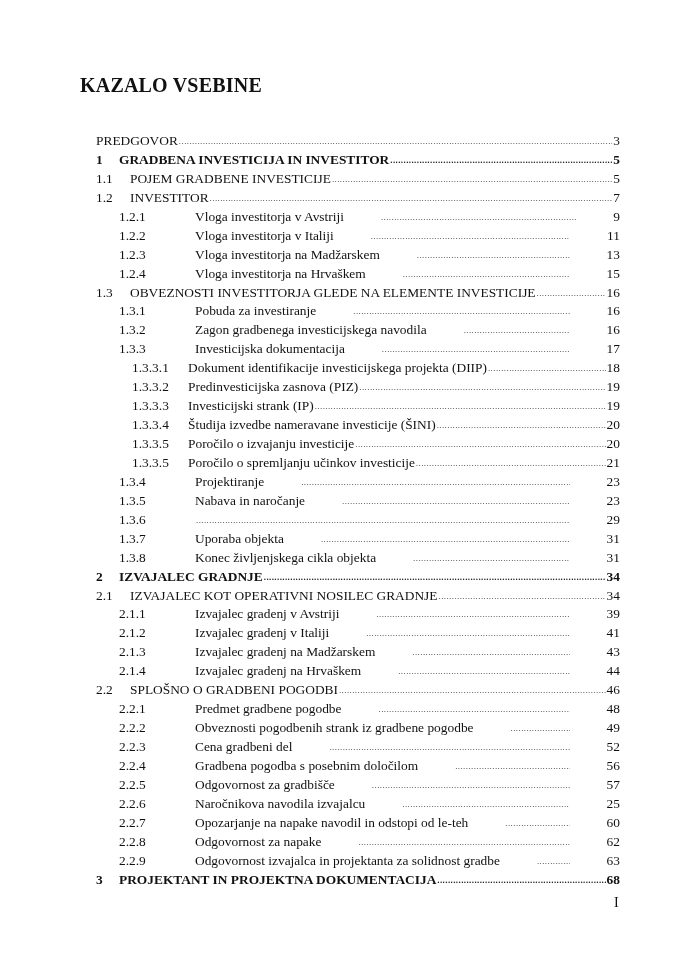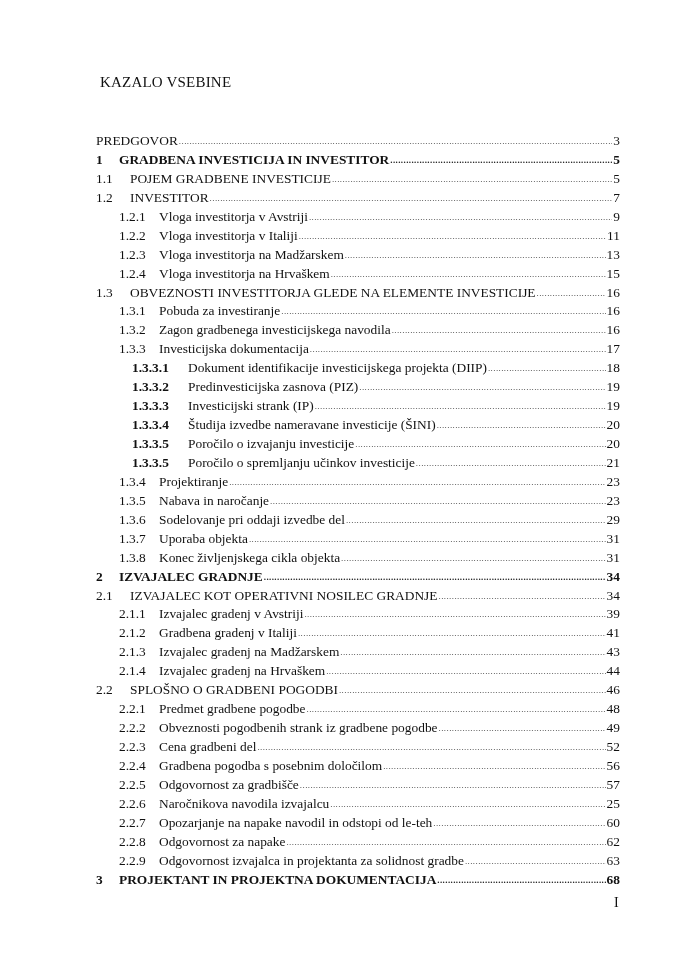--- a/index.html
+++ b/index.html
@@ -1,33 +1,33 @@
 <!DOCTYPE html>
 <html><head>
 <meta charset="utf-8">
 <style>
   html, body { margin: 0; padding: 0; background: #ffffff; }
   body { width: 683px; height: 962px; position: relative; overflow: hidden;
          font-family: "Liberation Serif", "DejaVu Serif", serif; color: #111111; }
-  .title { position: absolute; left: 100px; top: 74px; font-size: 15px; font-weight: normal; letter-spacing: 0.2px; }
+  .title { position: absolute; left: 80px; top: 74px; font-size: 20px; font-weight: bold; letter-spacing: 0.2px; }
   .toc { position: absolute; left: 96px; top: 132px; width: 524px; }
   .row { display: flex; align-items: flex-start; height: 18.95px; line-height: 18.95px; font-size: 13.4px; white-space: nowrap; }
   .row .num { flex: 0 0 auto; }
   .row .lbl { flex: 0 0 auto; }
   .row .dots { flex: 1 1 auto; overflow: hidden; margin: 0 1px; font-size: 9px; letter-spacing: 0.4px; color: #222; }
   .row .dots::after { content: "........................................................................................................................................................................................................................"; }
   .row .pg { flex: 0 0 auto; text-align: right; }
   .lvl0 .num { width: 0; }
   .lvl1 .num { width: 23px; font-weight: bold; }
   .lvl1 { font-weight: bold; }
   .lvl2 .num { width: 34px; }
-  .lvl3 { padding-left: 23px; }
+  .lvl3 { padding-left: 23px; gap: 36px; }
   .lvl3 .num { width: 40px; }
   .lvl4 { padding-left: 36px; }
-  .lvl4 .num { width: 56px; font-weight: bold; }
+  .lvl4 .num { width: 56px; }
   .pagenum { position: absolute; left: 614px; top: 895px; font-size: 14px; }
 </style>
 </head>
 <body>
 
 <div class="title">KAZALO VSEBINE</div>
 
 <div class="toc" id="toc">
     <div class="row lvl0">
       <span class="num"></span>
@@ -144,21 +144,20 @@
       <span class="pg">23</span>
     </div>
     <div class="row lvl3">
       <span class="num">1.3.5</span>
       <span class="lbl">Nabava in naročanje</span>
       <span class="dots"></span>
       <span class="pg">23</span>
     </div>
     <div class="row lvl3">
       <span class="num">1.3.6</span>
-      <span class="lbl">Sodelovanje pri oddaji izvedbe del</span>
       <span class="dots"></span>
       <span class="pg">29</span>
     </div>
     <div class="row lvl3">
       <span class="num">1.3.7</span>
       <span class="lbl">Uporaba objekta</span>
       <span class="dots"></span>
       <span class="pg">31</span>
     </div>
     <div class="row lvl3">
@@ -180,21 +179,21 @@
       <span class="pg">34</span>
     </div>
     <div class="row lvl3">
       <span class="num">2.1.1</span>
       <span class="lbl">Izvajalec gradenj v Avstriji</span>
       <span class="dots"></span>
       <span class="pg">39</span>
     </div>
     <div class="row lvl3">
       <span class="num">2.1.2</span>
-      <span class="lbl">Gradbena gradenj v Italiji</span>
+      <span class="lbl">Izvajalec gradenj v Italiji</span>
       <span class="dots"></span>
       <span class="pg">41</span>
     </div>
     <div class="row lvl3">
       <span class="num">2.1.3</span>
       <span class="lbl">Izvajalec gradenj na Madžarskem</span>
       <span class="dots"></span>
       <span class="pg">43</span>
     </div>
     <div class="row lvl3">

